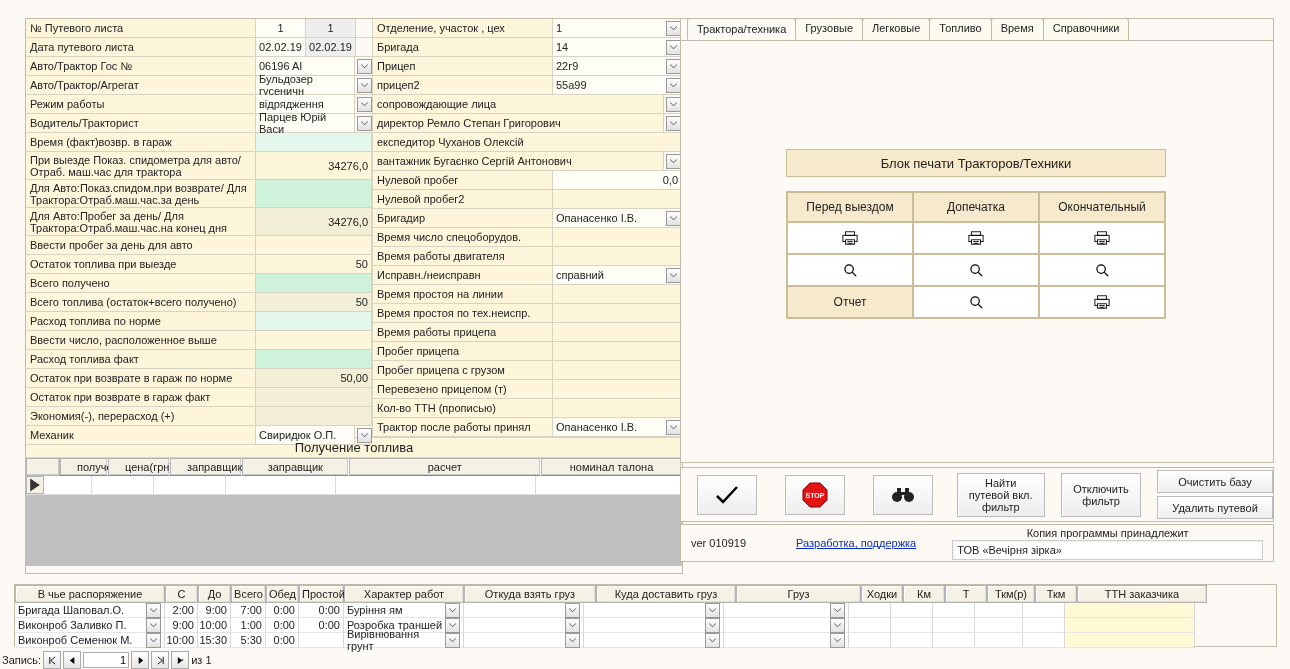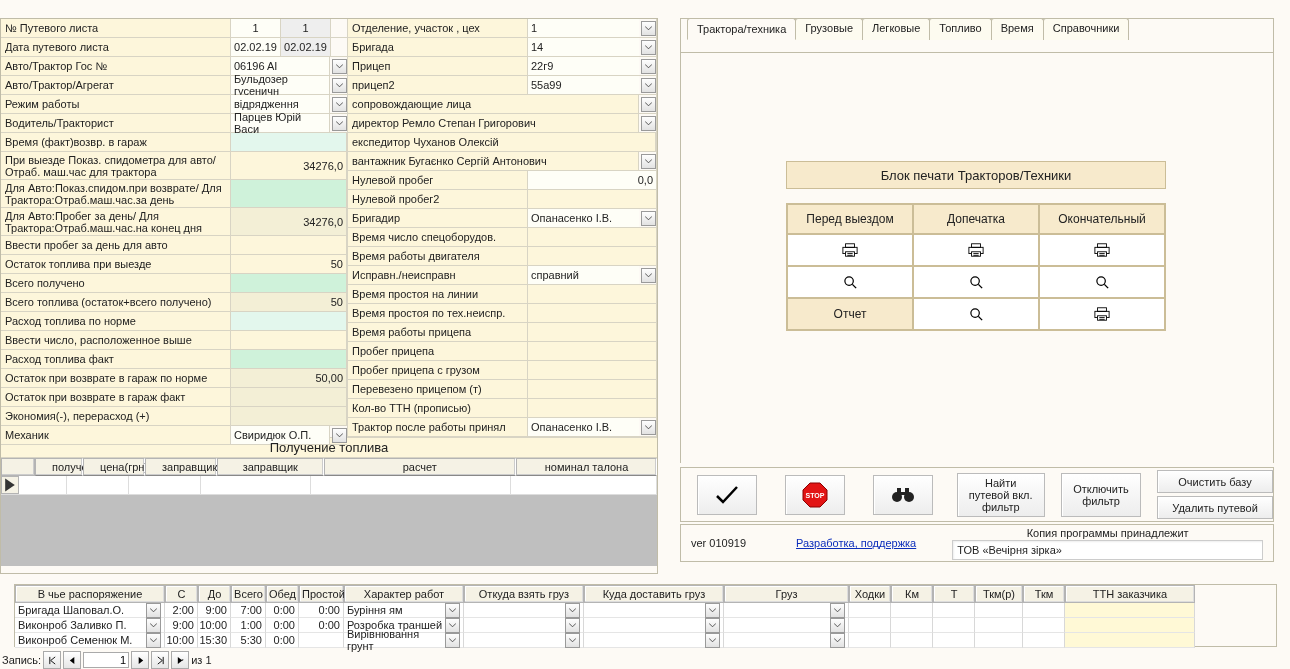--- a/index.html
+++ b/index.html
@@ -22,21 +22,21 @@
   }
   body{ width:1290px; height:669px; position:relative; overflow:hidden; }
 
   
   .panel{
     position:absolute; border:1px solid var(--panel-border); background:var(--bg);
     box-sizing:border-box;
   }
 
   
-  #left-panel{ left:0; top:18px; width:658px; height:556px; }
+  #left-panel{ left:25px; top:18px; width:658px; height:556px; }
   .kv-area{ display:flex; }
   .kv-col{ border-right:1px solid var(--light-line); }
   .kv-row{
     display:flex; align-items:center; height:18px;
     border-bottom:1px solid var(--light-line);
   }
   .kv-row.tall{ height:27px; }
   .kv-label{
     width:230px; padding:0 4px; background:var(--field-cream);
     border-right:1px solid var(--light-line); line-height:12px;
@@ -107,21 +107,21 @@
   .tab{
     border:1px solid var(--panel-border); border-bottom:none; padding:3px 9px 4px 9px;
     background:var(--tab-bg); margin-right:-1px; cursor:default;
     position:relative; top:0; border-radius:3px 3px 0 0;
   }
   .tab.active{
     background:var(--bg); border-bottom:1px solid var(--bg); top:0; padding-top:4px;
     z-index:2;
   }
   .tab-body{
-    border-top:1px solid var(--panel-border); margin-top:12px; height:416px; position:relative;
+    border-top:1px solid var(--panel-border); margin-top:0; height:416px; position:relative;
     background:var(--bg);
   }
   .print-block{
     position:absolute; left:105px; top:108px; width:380px;
   }
   .print-title{
     background:var(--header-peach); border:1px solid #cbbd97; height:26px;
     display:flex; align-items:center; justify-content:center; font-size:13px;
   }
   .print-grid{
@@ -622,21 +622,21 @@
 
 <div id="bottom-panel" class="panel">
   <div class="b-head" id="bottom-head">
       <div class="b-h" style="width: 150px;">В чье распоряжение</div>
       <div class="b-h" style="width: 33px;">С</div>
       <div class="b-h" style="width: 33px;">До</div>
       <div class="b-h" style="width: 35px;">Всего</div>
       <div class="b-h" style="width: 33px;">Обед</div>
       <div class="b-h" style="width: 45px;">Простой</div>
       <div class="b-h" style="width: 120px;">Характер работ</div>
-      <div class="b-h" style="width: 120px;">Откуда взять груз</div>
+      <div class="b-h" style="width: 132px;">Откуда взять груз</div>
       <div class="b-h" style="width: 140px;">Куда доставить груз</div>
       <div class="b-h" style="width: 125px;">Груз</div>
       <div class="b-h" style="width: 42px;">Ходки</div>
       <div class="b-h" style="width: 42px;">Км</div>
       <div class="b-h" style="width: 42px;">Т</div>
       <div class="b-h" style="width: 48px;">Ткм(р)</div>
       <div class="b-h" style="width: 42px;">Ткм</div>
       <div class="b-h" style="width: 130px;">ТТН заказчика</div>
     </div>
   <div class="b-body" id="bottom-body">

